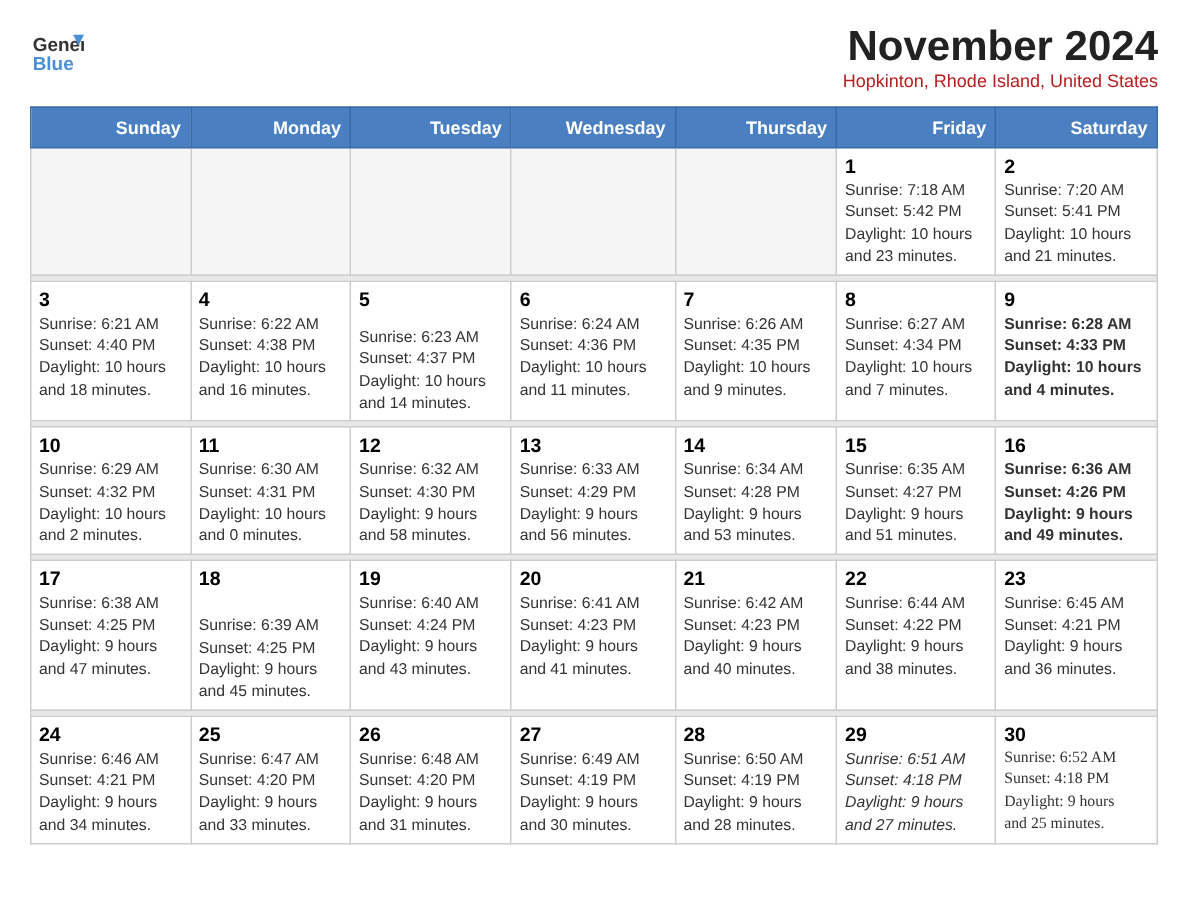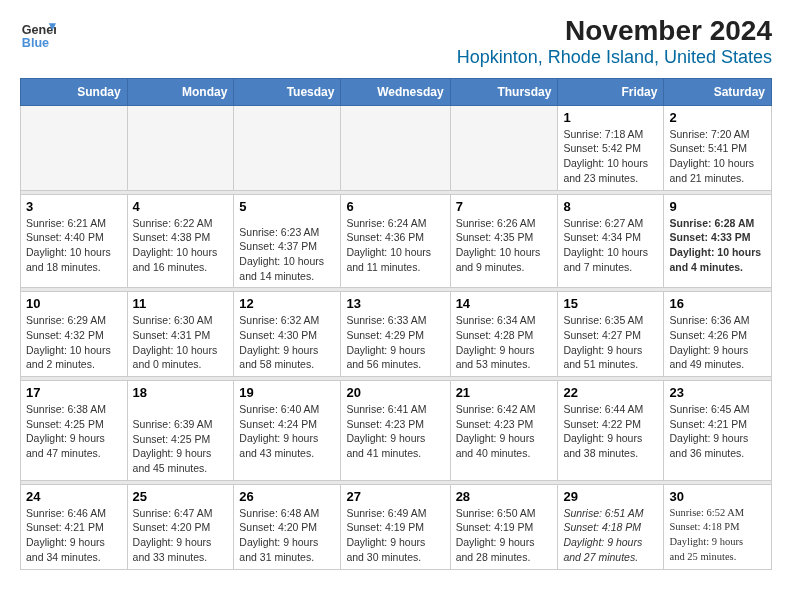--- a/index.html
+++ b/index.html
@@ -28,22 +28,22 @@
     .title-area {
       text-align: right;
     }
     .month-title {
       font-size: 28px;
       font-weight: bold;
       color: #222;
       line-height: 1.1;
     }
     .location-title {
-      font-size: 18px;
-      color: #0369a1;
+      font-size: 12px;
+      color: #b91c1c;
     }
     .calendar {
       width: 100%;
       border-collapse: collapse;
       font-size: 11px;
     }
     .calendar th {
       background: #4a7fc1;
       color: #fff;
       text-align: right;
@@ -224,21 +224,21 @@
         </td>
         <td>
           <div class="day-number">15</div>
           <div class="day-info" style="white-space: pre-line;">Sunrise: 6:35 AM
 Sunset: 4:27 PM
 Daylight: 9 hours
 and 51 minutes.</div>
         </td>
         <td>
           <div class="day-number">16</div>
-          <div class="day-info" style="white-space: pre-line;">Sunrise: 6:36 AM
+          <div class="day-info" style="white-space: pre-line; font-weight: bold;">Sunrise: 6:36 AM
 Sunset: 4:26 PM
 Daylight: 9 hours
 and 49 minutes.</div>
         </td>
       </tr>
       <tr>
         <td colspan="7" class="row-spacer" style="padding: 0px; height: 4px; background-color: rgb(232, 232, 232);"></td>
       </tr>
       <tr>
         <td>

